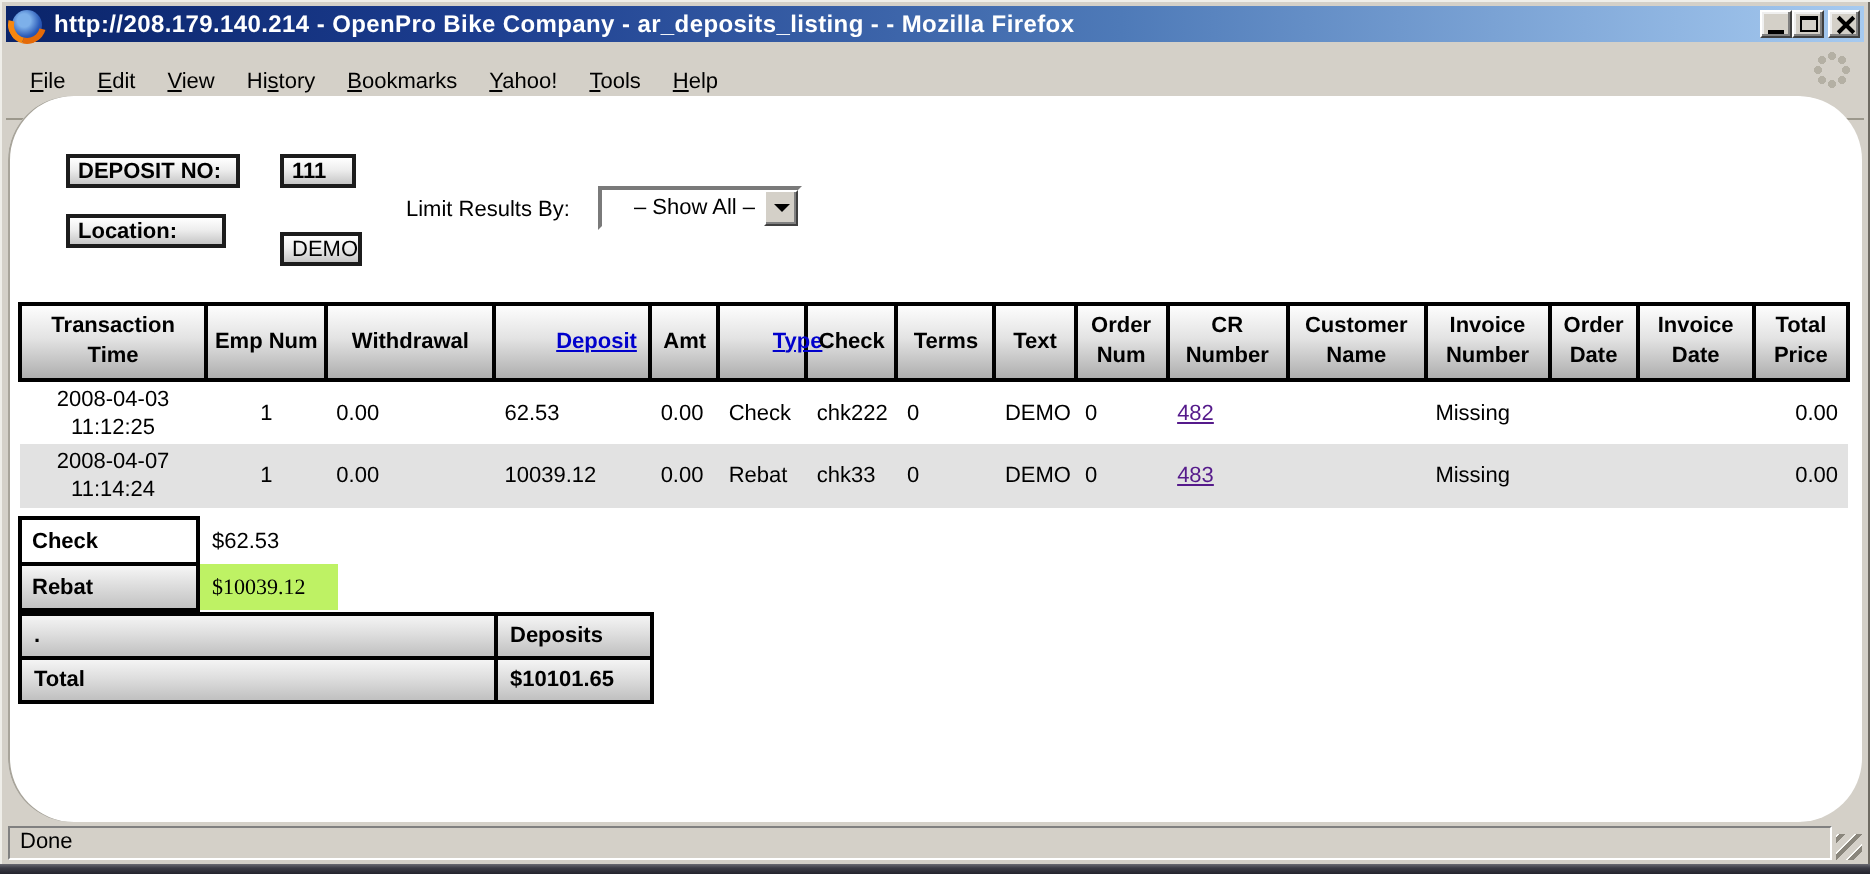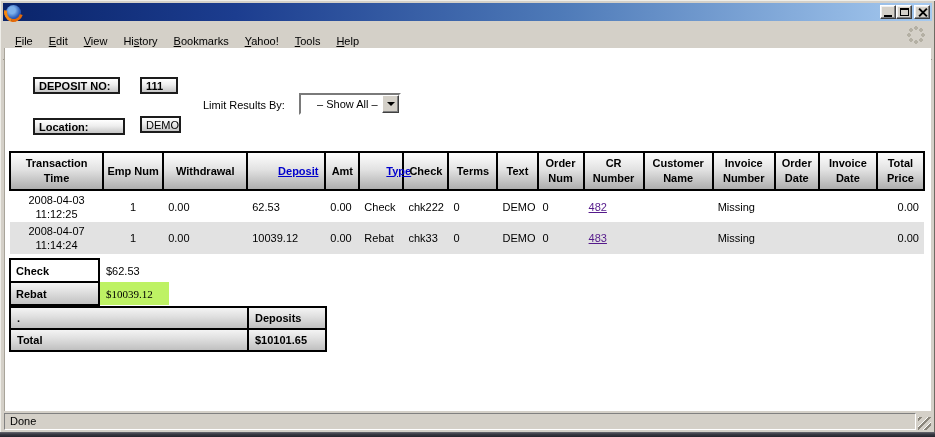--- a/index.html
+++ b/index.html
@@ -42,29 +42,29 @@
       radial-gradient(2px at 15px 5px,  #b4b0a4 99%, transparent),
       radial-gradient(2px at 17px 10px, #b4b0a4 99%, transparent),
       radial-gradient(2px at 15px 15px, #b4b0a4 99%, transparent),
       radial-gradient(2px at 10px 17px, #b4b0a4 99%, transparent),
       radial-gradient(2px at 5px 15px,  #b4b0a4 99%, transparent),
       radial-gradient(2px at 3px 10px,  #b4b0a4 99%, transparent),
       radial-gradient(2px at 5px 5px,   #b4b0a4 99%, transparent); }
 
   
   .content { position:absolute; left:4px; right:4px; top:48px; height:363px; background:#fff;
-             box-shadow: inset 1px 0 0 #a8a49a; overflow:hidden; }
+             box-shadow: inset 1px 0 0 #a8a49a; overflow:hidden;border-radius:32px; }
 
   .label-box { position:absolute; border:2px solid #1c1c1c;
                background: linear-gradient(180deg, #ffffff 0%, #eeeeee 45%, #c6c6c6 100%);
                font-size:11px; font-weight:bold; display:flex; align-items:center; padding:0 4px; height:17px; }
   .label-box.plain { font-weight:normal; }
   #dep-label { left:29px; top:29px; width:87px; }
   #dep-value { left:136px; top:29px; width:38px; }
-  #loc-label { left:29px; top:70px; width:92px; }
+  #loc-label { left:29px; top:59px; width:80px; }
   #loc-value { left:136px; top:68px; width:41px; }
 
   .limit-label { position:absolute; left:199px; top:51px; font-size:11px; }
   .select { position:absolute; left:295px; top:45px; width:102px; height:22px; background:#fff;
             border:2px solid; border-color:#7a7a7a #ffffff #ffffff #7a7a7a; }
   .select .sel-text { font-size:11px; line-height:18px; padding-left:16px; white-space:nowrap; }
   .sel-btn { position:absolute; right:0; top:0; width:17px; height:18px; background:#d4d0c8;
              border:1px solid; border-color:#ffffff #404040 #404040 #ffffff;
              box-shadow: inset -1px -1px 0 #808080; display:flex; align-items:center; justify-content:center; }
   .ic-chevron { width:0; height:0; border-left:4px solid transparent; border-right:4px solid transparent;
@@ -109,20 +109,21 @@
   .bottom-strip { position:absolute; left:0; right:0; top:432px; height:5px;
                   background: linear-gradient(180deg,#6a6a72 0%, #3c3c46 40%, #23232c 100%); }
 </style>
 </head>
 <body>
 
 <div class="window">
 
   <div class="titlebar">
     <span class="ff-icon"></span>
+    <span class="title-text">http://208.179.140.214 - OpenPro Bike Company - ar_deposits_listing - - Mozilla Firefox</span>
     <div class="win-btns">
       <div class="win-btn">
           <span class="ic-min"></span>
         </div>
       <div class="win-btn">
           <span class="ic-max"></span>
         </div>
       <div class="win-btn close">
           <span class="ic-close"></span>
         </div>

